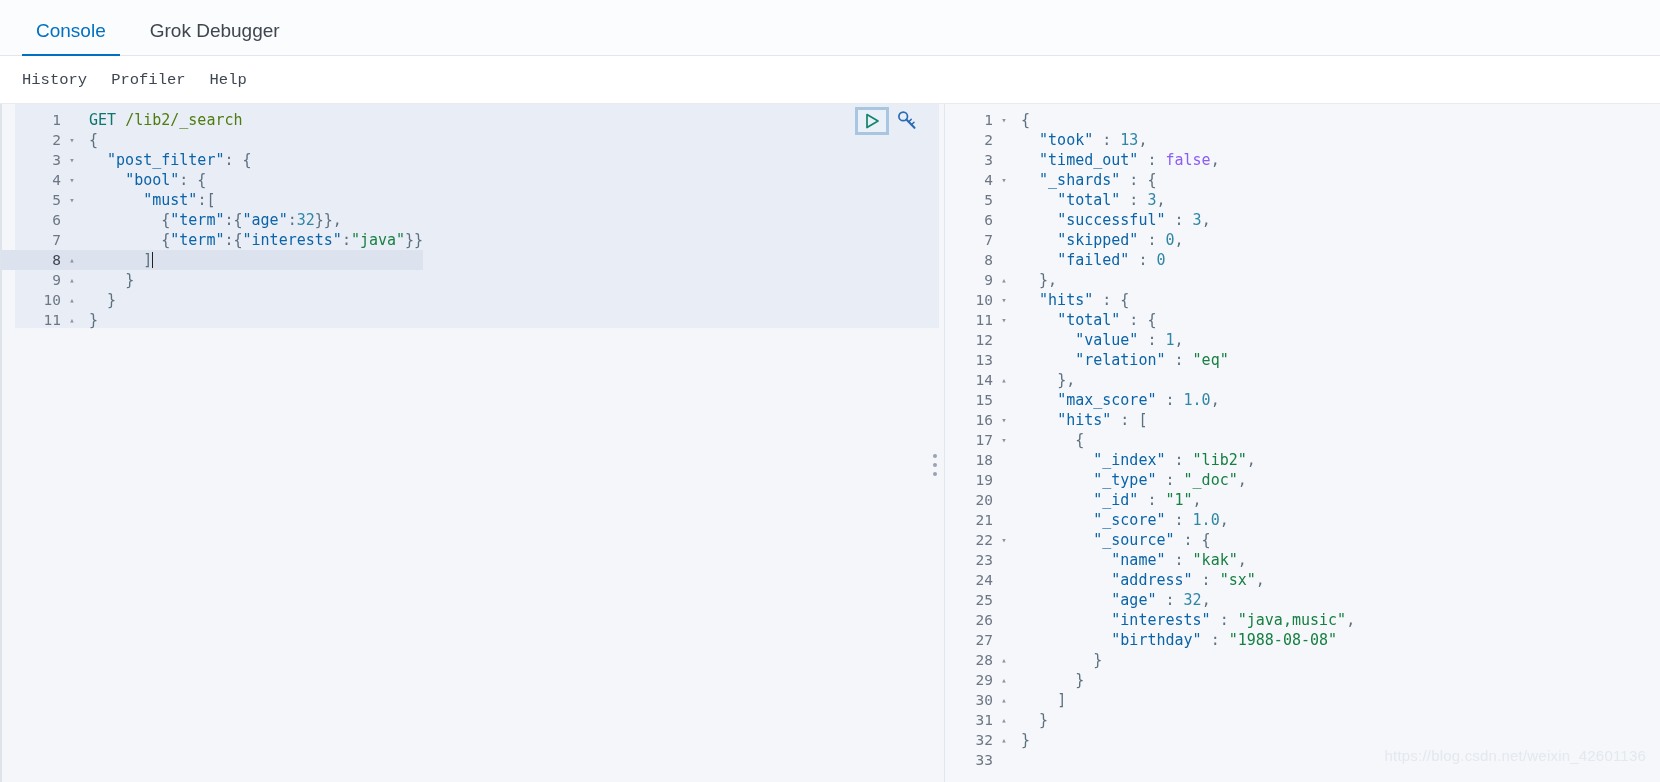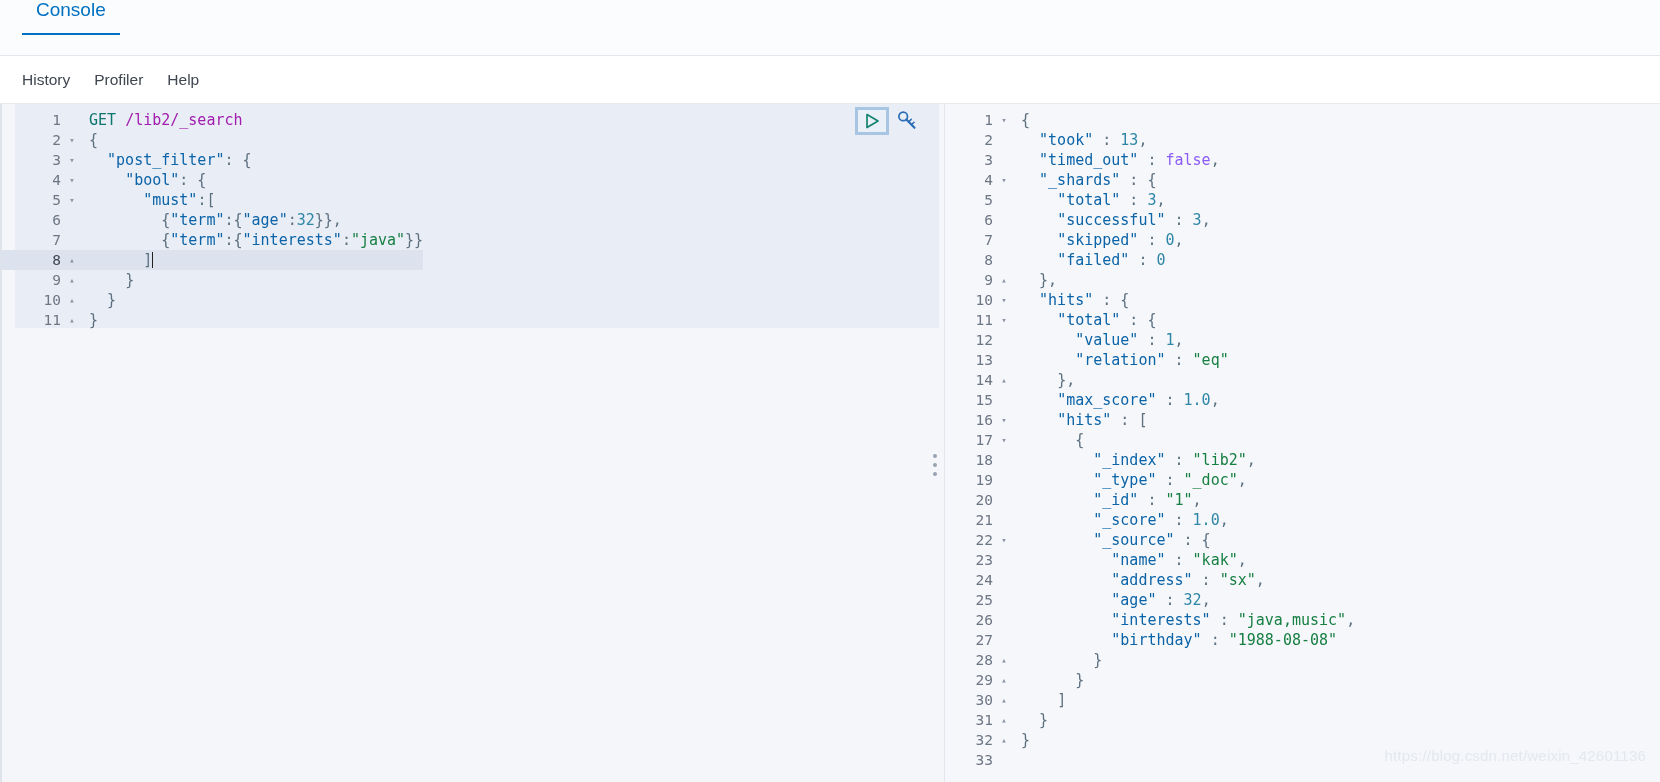--- a/index.html
+++ b/index.html
@@ -10,21 +10,21 @@
     font-family: "Liberation Sans", sans-serif;
     overflow: hidden;
   }
   #app { position: relative; width: 1660px; height: 782px; background:#fff; }
 
   
   .tabbar {
     position: absolute; left:0; top:0; width:1660px; height:56px;
     background:#fbfcfd;
     border-bottom:1px solid #e3e6ec;
-    display:flex; align-items:flex-start; padding-left:14px;
+    display:flex; align-items:flex-end; padding-left:14px;
   }
   .tab {
     position: relative;
     font-size: 19px;
     color:#3f4650;
     padding: 0 22px 14px 22px;
     line-height: 20px;
     cursor: pointer;
     white-space: nowrap;
   }
@@ -36,20 +36,21 @@
 
   
   .menubar {
     position:absolute; left:0; top:56px; width:1660px; height:48px;
     background:#ffffff; border-bottom:1px solid #e8eaee;
     display:flex; align-items:center; padding-left:22px;
   }
   .menuitem {
     font-size:15.5px; color:#3f4650; margin-right:24px; cursor:pointer;
     line-height:18px;
+    font-family:Liberation Mono, monospace;
   }
 
   
   .panes {
     position:absolute; left:0; top:104px; width:1660px; height:678px;
     background:#f4f6fa;
   }
   .pane-left {
     position:absolute; left:0; top:0; width:939px; height:678px;
     background:#f4f6fa;
@@ -104,21 +105,21 @@
   .rtext { padding-left:10px; }
 
   
   .row.active-line {
     background:#dde3ee;
   }
   .row.active-line .gutter-left { color:#3f4650; }
 
   
   .t-method { color:#0f766e; }
-  .t-url    { color:#a21caf; }
+  .t-url    { color:#4d7c0f; }
   .t-key    { color:#0b63a8; }
   .t-str    { color:#167f42; }
   .t-num    { color:#2f86a6; }
   .t-bool   { color:#8b5cf6; }
   .t-punc   { color:#5c7080; }
   .t-plain  { color:#3f4650; }
 
   .caret {
     display:inline-block; width:1px; height:16px; background:#222;
     vertical-align:-3px;
@@ -149,20 +150,21 @@
   
   .edge-left { position:absolute; left:0; top:0; width:1px; height:678px; background:#dfe3ea; }
 </style>
 </head>
 <body>
 
 <div id="app">
 
   <div class="tabbar">
     <div class="tab active">Console</div>
+    <div class="tab">Grok Debugger</div>
   </div>
 
   <div class="menubar">
     <div class="menuitem">History</div>
     <div class="menuitem">Profiler</div>
     <div class="menuitem">Help</div>
   </div>
 
   <div class="panes">
 

